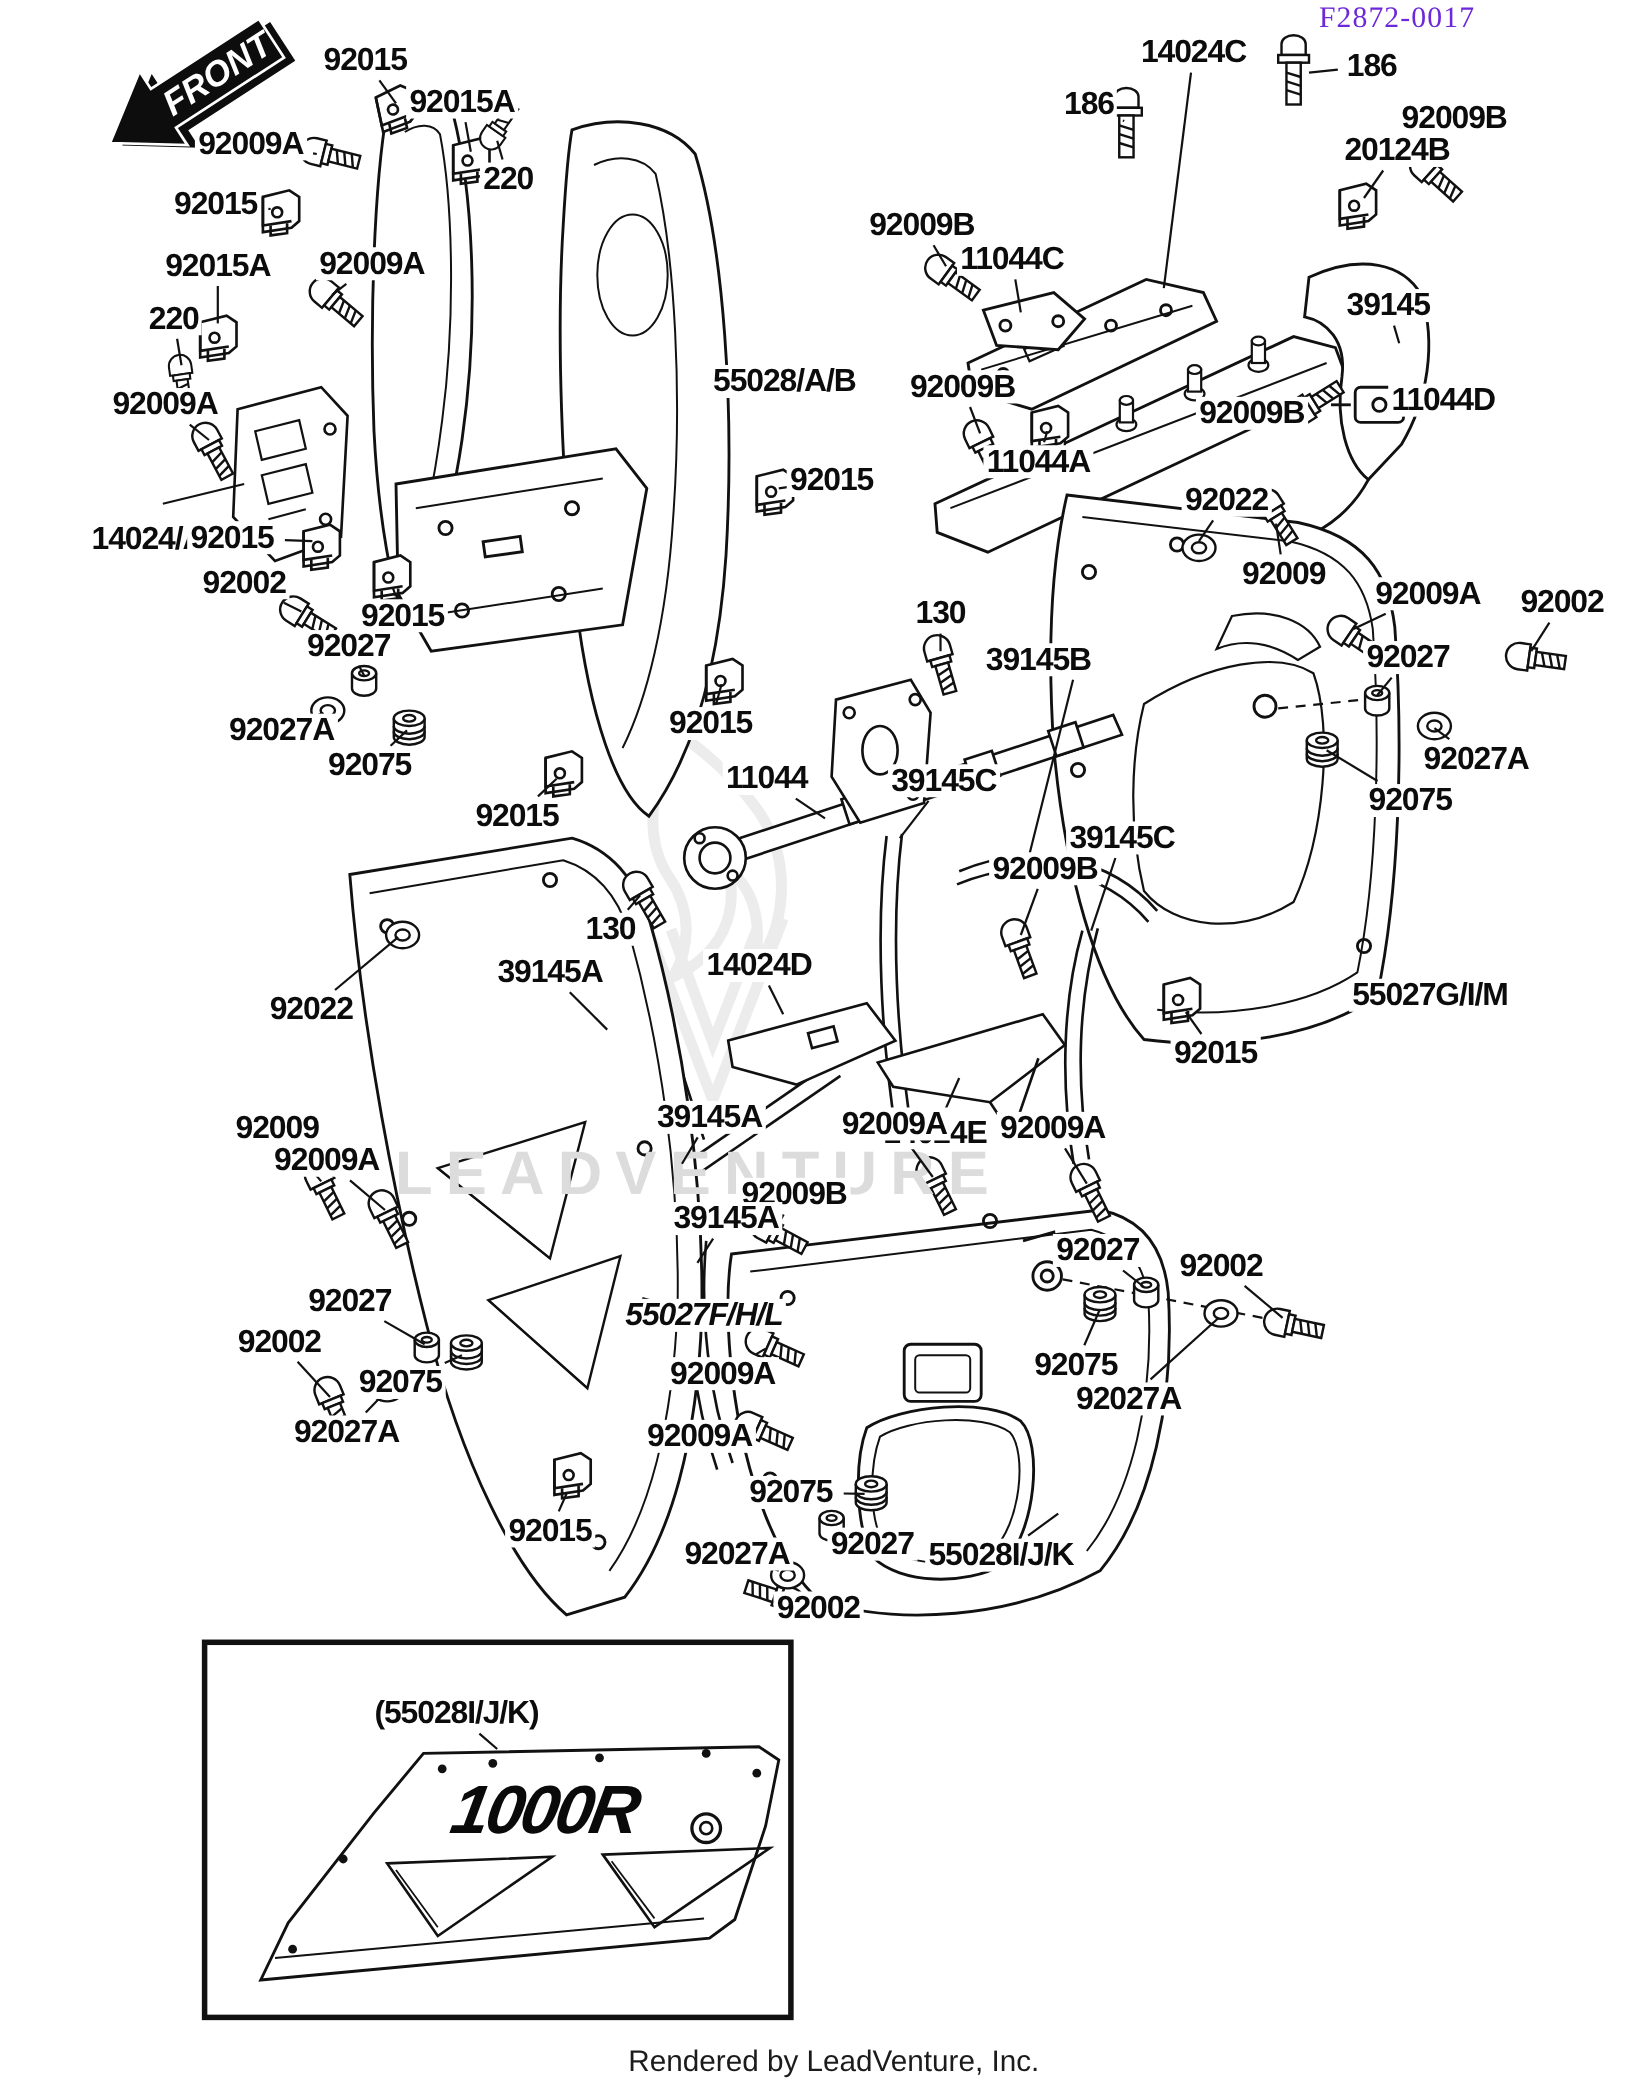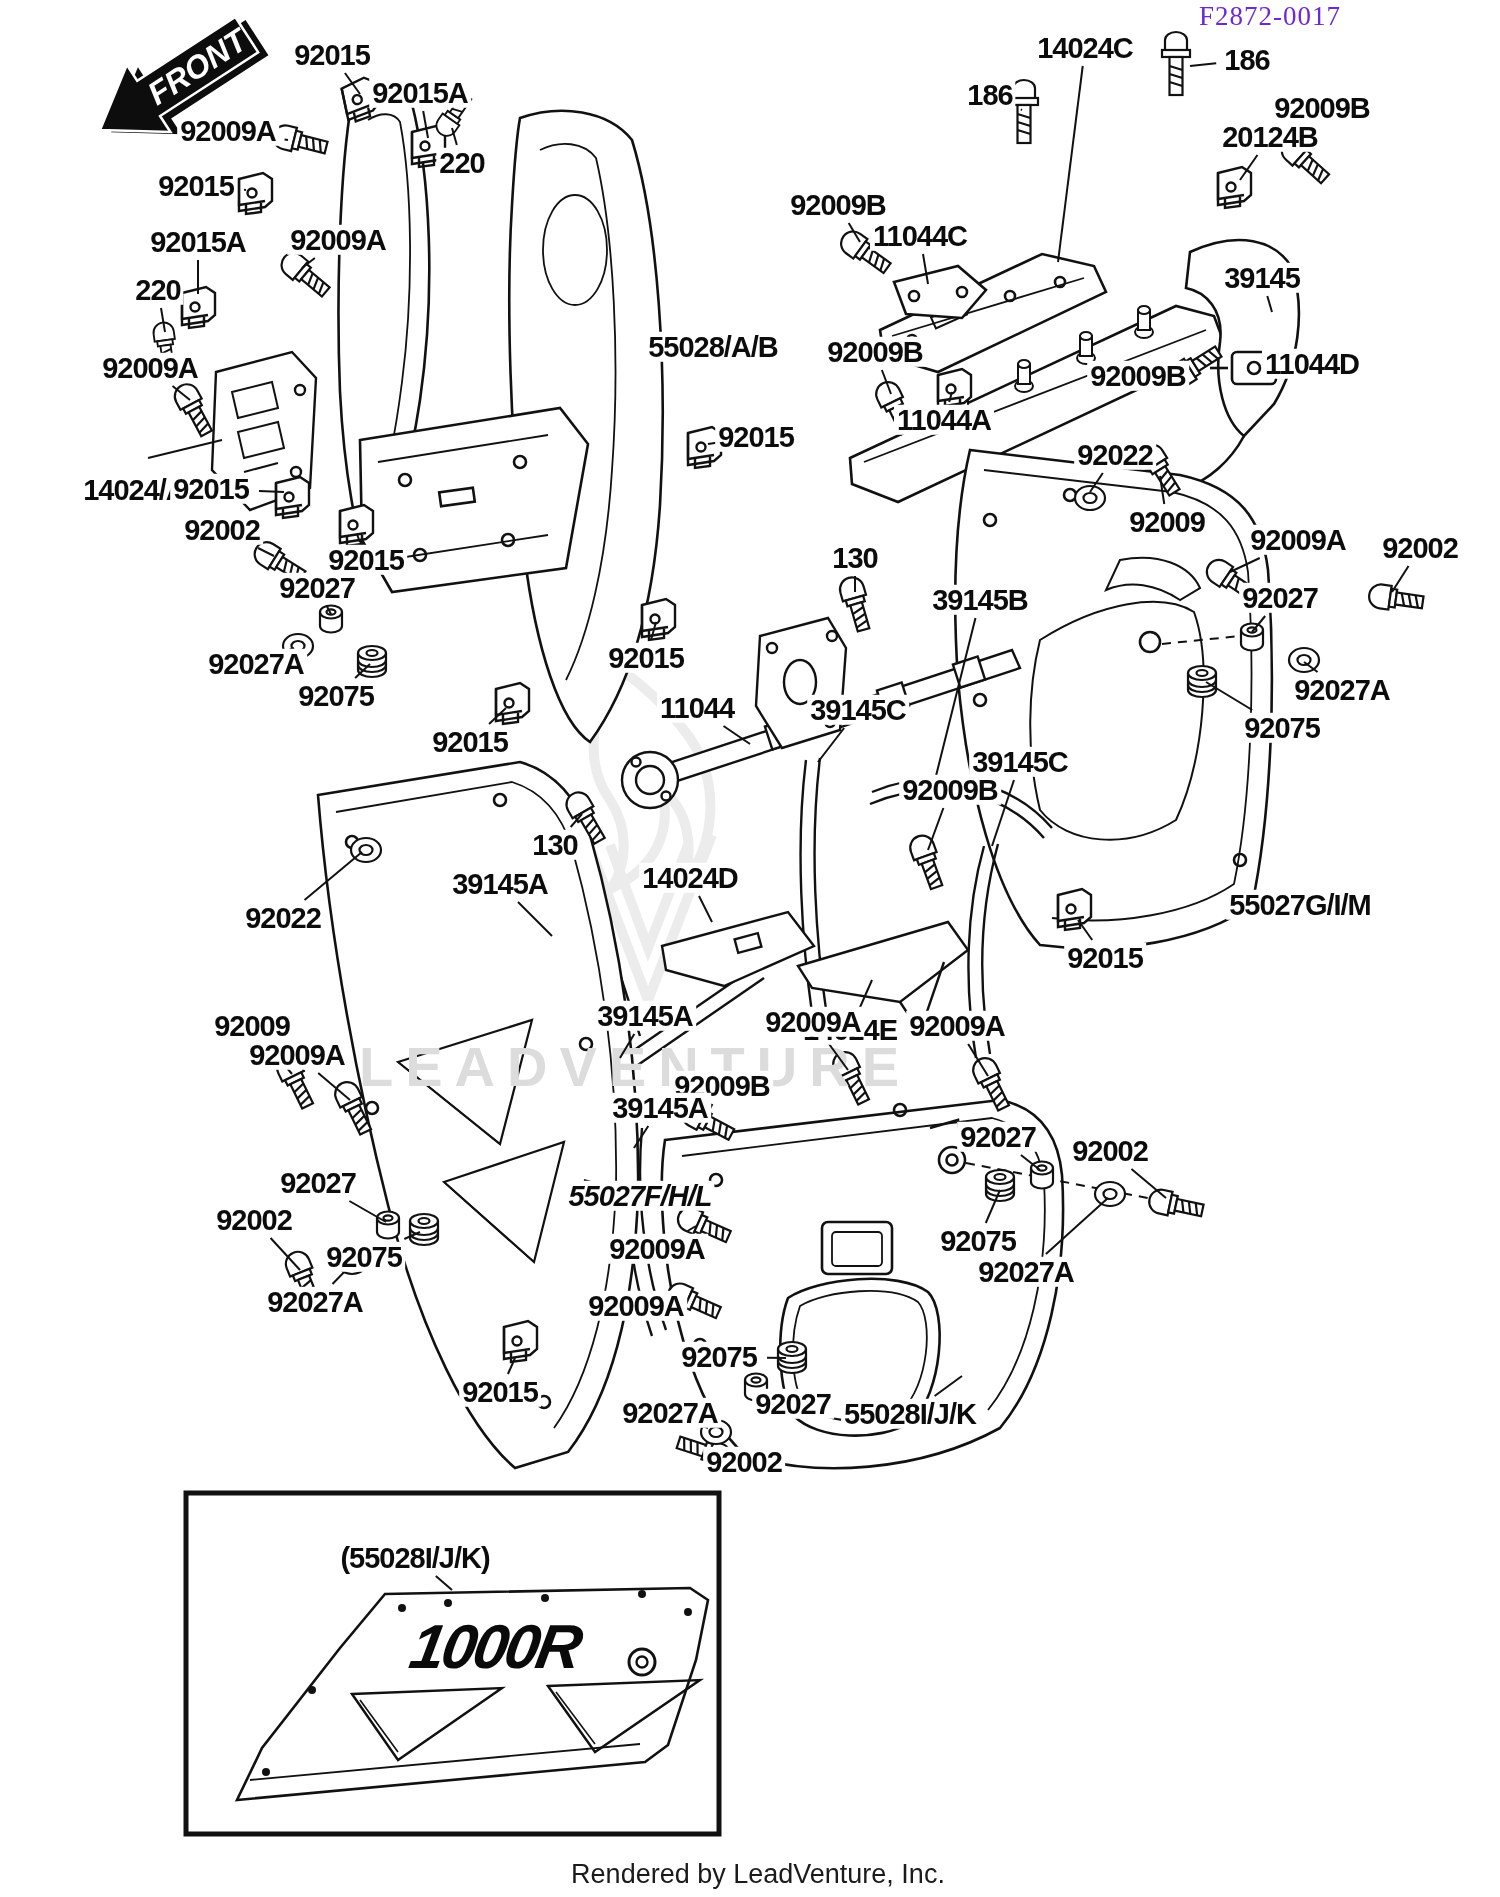--- a/index.html
+++ b/index.html
@@ -425,21 +425,21 @@
       <div class="callout" style="left: 920px; top: 236px;">11044C</div>
       <div class="callout" style="left: 1262px; top: 278px;">39145</div>
       <div class="callout" style="left: 875px; top: 352px;">92009B</div>
       <div class="callout" style="left: 944px; top: 420px;">11044A</div>
       <div class="callout" style="left: 1138px; top: 376px;">92009B</div>
       <div class="callout" style="left: 1312px; top: 364px;">11044D</div>
       <div class="callout" style="left: 1115px; top: 455px;">92022</div>
       <div class="callout" style="left: 1167px; top: 522px;">92009</div>
       <div class="callout" style="left: 1298px; top: 540px;">92009A</div>
       <div class="callout" style="left: 1420px; top: 548px;">92002</div>
-      <div class="callout" style="left: 980px; top: 600px;">39145B</div>
+      <div class="callout" style="left: 944px; top: 600px;">39145B</div>
       <div class="callout" style="left: 1280px; top: 598px;">92027</div>
       <div class="callout" style="left: 1342px; top: 690px;">92027A</div>
       <div class="callout" style="left: 1282px; top: 728px;">92075</div>
       <div class="callout" style="left: 855px; top: 558px;">130</div>
       <div class="callout" style="left: 858px; top: 710px;">39145C</div>
       <div class="callout" style="left: 1020px; top: 762px;">39145C</div>
       <div class="callout" style="left: 1300px; top: 905px;">55027G/I/M</div>
       <div class="callout" style="left: 1105px; top: 958px;">92015</div>
       <div class="callout" style="left: 697px; top: 708px;">11044</div>
       <div class="callout" style="left: 555px; top: 845px;">130</div>

